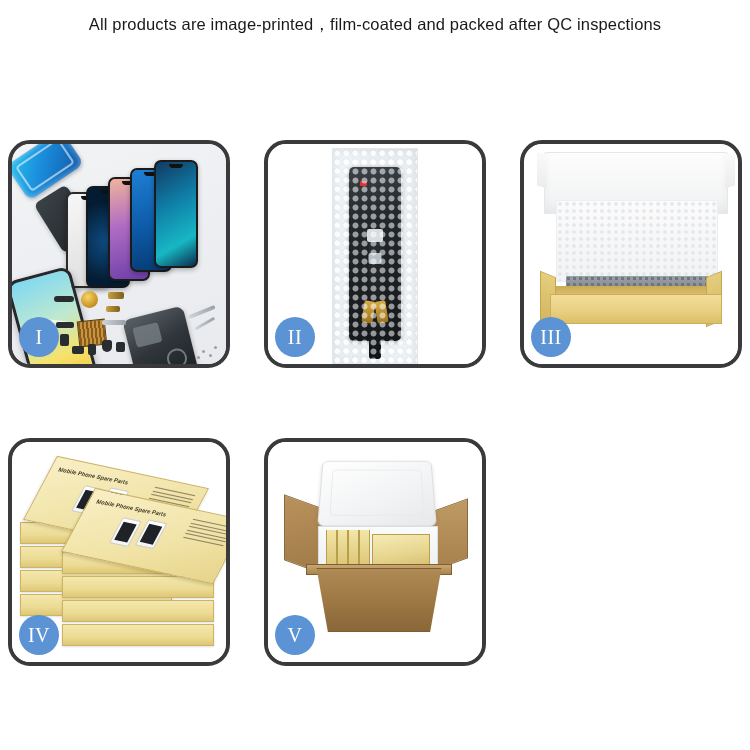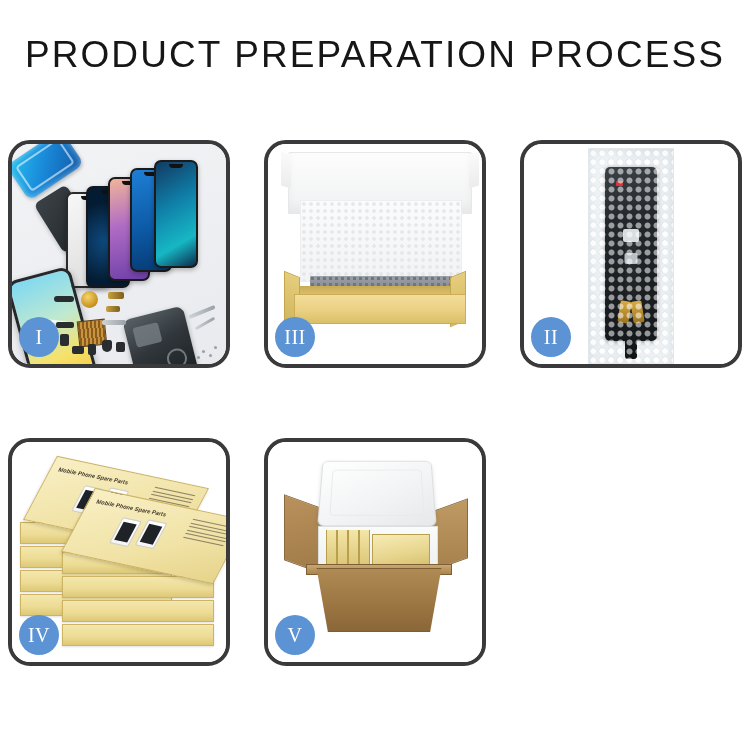--- a/index.html
+++ b/index.html
@@ -465,21 +465,21 @@
     transform: rotate(-8deg);
     opacity:.9;
   }
 </style>
 </head>
 <body>
 
 <div class="page">
 
   <div class="header">
-    <h1 class="page-title">PRODUCT PREPARATION PROCESS</h1>
+    <p class="page-subtitle">All products are image-printed，film-coated and packed after QC inspections</p>
   </div>
 
   <div class="steps-grid">
 
     <div class="step-panel">
       <div class="panel-photo">
         <div class="p1-bg"></div>
 
         <div class="phone p1-backcover"></div>
         <div class="p1-blue-frame"></div>
@@ -521,48 +521,48 @@
         <span class="p1-screw" style="left:190px;top:206px;"></span>
         <span class="p1-screw" style="left:197px;top:210px;"></span>
         <span class="p1-screw" style="left:185px;top:212px;"></span>
         <span class="p1-screw" style="left:202px;top:202px;"></span>
       </div>
       <div class="step-badge">I</div>
     </div>
 
     <div class="step-panel">
       <div class="panel-photo">
+        <div class="p2-bg"></div>
+        <div class="p2-bag">
+          <div class="p2-lcd">
+            <span class="p2-red"></span>
+            <span class="p2-cable"></span>
+            <span class="p2-conn"></span>
+            <span class="p2-conn2"></span>
+            <span class="p2-gold-l"></span>
+            <span class="p2-gold-r"></span>
+          </div>
+          <div class="p2-bubbleoverlay"></div>
+        </div>
+      </div>
+      <div class="step-badge">II</div>
+    </div>
+
+    <div class="step-panel">
+      <div class="panel-photo">
         <div class="p3-bg"></div>
         <div class="p3-lid"></div>
         <div class="p3-foam"></div>
         <div class="p3-grey"></div>
         <div class="p3-inner-top"></div>
         <div class="p3-box-left"></div>
         <div class="p3-box-right"></div>
         <div class="p3-box-front"></div>
       </div>
       <div class="step-badge">III</div>
-    </div>
-
-    <div class="step-panel">
-      <div class="panel-photo">
-        <div class="p2-bg"></div>
-        <div class="p2-bag">
-          <div class="p2-lcd">
-            <span class="p2-red"></span>
-            <span class="p2-cable"></span>
-            <span class="p2-conn"></span>
-            <span class="p2-conn2"></span>
-            <span class="p2-gold-l"></span>
-            <span class="p2-gold-r"></span>
-          </div>
-          <div class="p2-bubbleoverlay"></div>
-        </div>
-      </div>
-      <div class="step-badge">II</div>
     </div>
 
     <div class="step-panel">
       <div class="panel-photo">
         <div class="p4-bg"></div>
         <div class="p4-stack">
 
           <div class="p4-box" style="left:2px;  top:66px;"></div>
           <div class="p4-box" style="left:2px;  top:90px;"></div>
           <div class="p4-box" style="left:2px;  top:114px;"></div>

